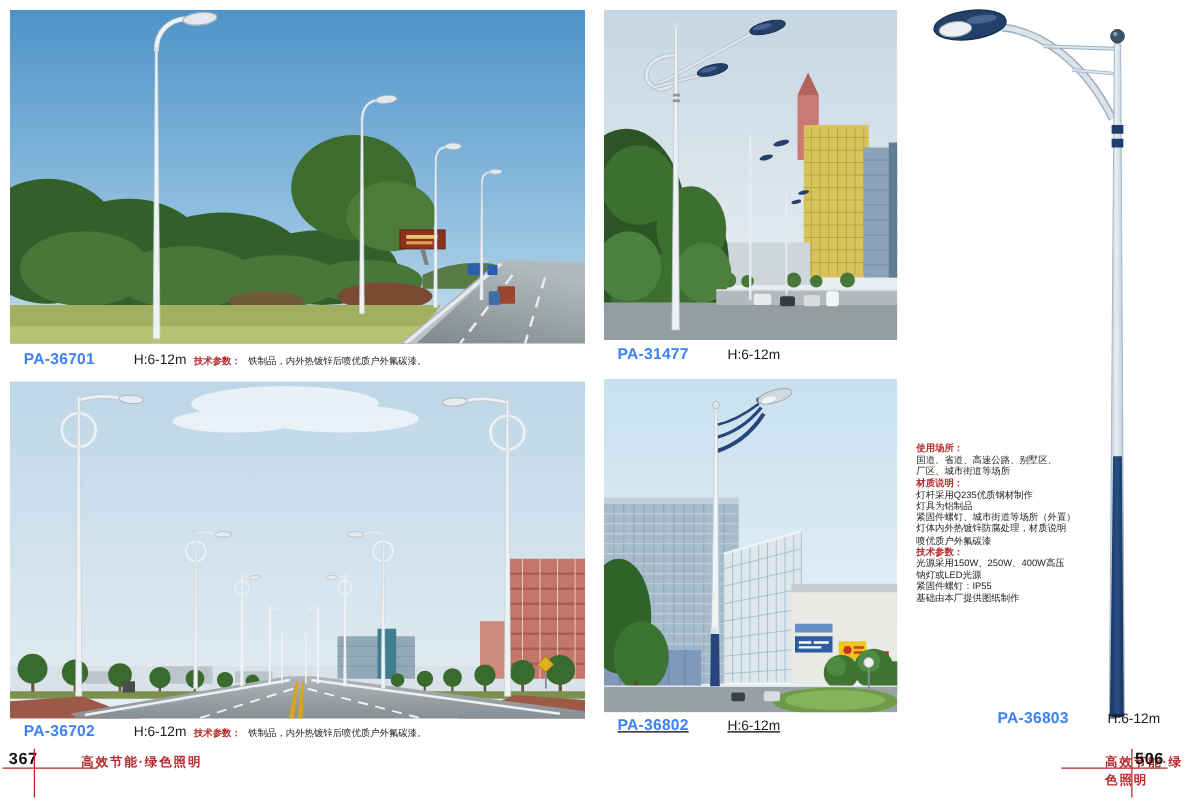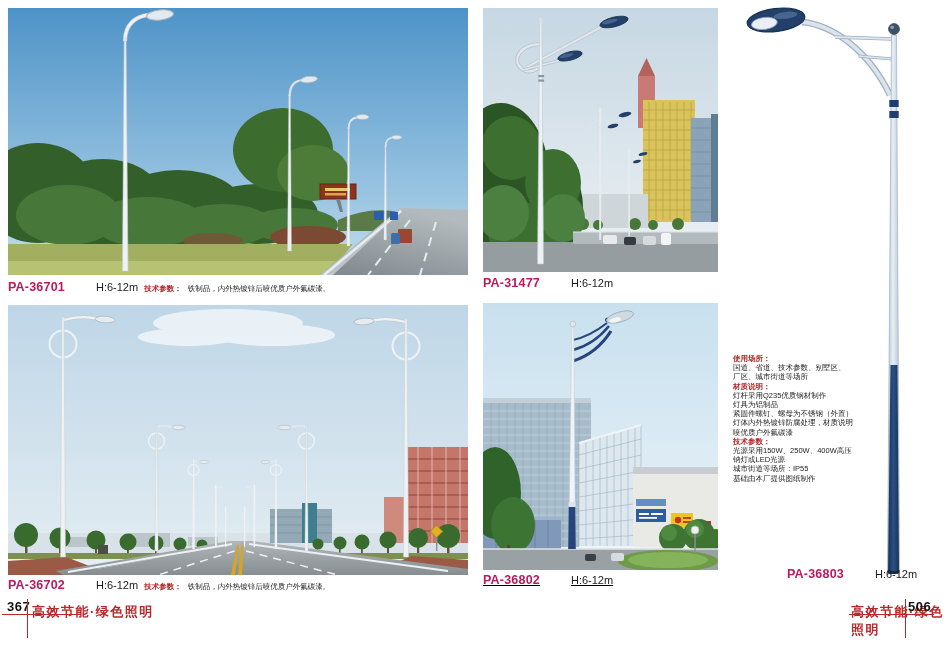--- a/index.html
+++ b/index.html
@@ -1,28 +1,28 @@
 <!DOCTYPE html>
 <html><head>
 <meta charset="utf-8">
 <style>
   html,body{margin:0;padding:0;background:#ffffff;}
   body{font-family:"Liberation Sans","DejaVu Sans",sans-serif;}
   .page{position:relative;width:950px;height:646px;background:#ffffff;overflow:hidden;}
   .photo{position:absolute;overflow:hidden;}
   .photo svg{display:block;width:100%;height:100%;}
   .caption{position:absolute;display:flex;align-items:baseline;gap:6px;white-space:nowrap;}
-  .code{color:#be185d;font-weight:bold;font-size:12.5px;letter-spacing:.2px;}
+  .code{color:#3b82f6;font-weight:bold;font-size:12.5px;letter-spacing:.2px;margin-left:11px;}
   .hval{color:#1a1a1a;font-size:11px;padding-left:25px;}
   .tech-title{color:#b5282b;font-weight:bold;font-size:7.5px;}
   .tech-desc{color:#222;font-size:7.5px;}
   .spec-block{position:absolute;left:733px;top:334px;width:150px;font-size:7.5px;line-height:9.2px;color:#222;margin-top:20px;}
   .spec-title{color:#b5282b;font-weight:bold;}
   .footer-num{position:absolute;font-size:13px;font-weight:bold;color:#111;letter-spacing:.5px;}
-  .footer-slogan{position:absolute;font-size:13px;font-weight:bold;color:#b5282b;letter-spacing:1.5px;}
+  .footer-slogan{position:absolute;font-size:10px;font-weight:bold;color:#b5282b;letter-spacing:1.5px;margin-left:33px;}
   .vline{position:absolute;width:1.3px;background:#b5282b;}
   .hline{position:absolute;height:1.3px;background:#b5282b;}
 </style>
 </head>
 <body>
 
 <div class="page">
 
   <div class="photo" style="left:8px;top:8px;width:460px;height:267px;">
     <svg viewBox="0 0 460 267" preserveAspectRatio="none">
@@ -444,32 +444,32 @@
       <rect x="161.3" y="95" width="9.4" height="7" fill="#1e3f6e"></rect>
       <rect x="161.3" y="106" width="9.4" height="7" fill="#1e3f6e"></rect>
 
       <circle cx="166" cy="24" r="5.4" fill="#3d5468" stroke="#2a3c4e" stroke-width="0.8"></circle>
       <circle cx="164.2" cy="22.2" r="1.7" fill="#8fa2b4"></circle>
     </svg>
   </div>
 
   <div class="spec-block">
     <div class="spec-title">使用场所：</div>
-    <div>国道、省道、技术参数、别墅区、</div>
+    <div>国道、省道、高速公路、别墅区、</div>
     <div>厂区、城市街道等场所</div>
     <div class="spec-title">材质说明：</div>
     <div>灯杆采用Q235优质钢材制作</div>
     <div>灯具为铝制品</div>
-    <div>紧固件螺钉、螺母为不锈钢（外置）</div>
+    <div>紧固件螺钉、城市街道等场所（外置）</div>
     <div>灯体内外热镀锌防腐处理，材质说明</div>
     <div>喷优质户外氟碳漆</div>
     <div class="spec-title">技术参数：</div>
     <div>光源采用150W、250W、400W高压</div>
     <div>钠灯或LED光源</div>
-    <div>城市街道等场所：IP55</div>
+    <div>紧固件螺钉：IP55</div>
     <div>基础由本厂提供图纸制作</div>
   </div>
 
   <div class="caption" style="left:787px;top:567px;">
     <span class="code">PA-36803</span>
     <span class="hval">H:6-12m</span>
   </div>
 
   <span class="footer-num" style="left:7px;top:599px;">367</span>
   <div class="vline" style="left:27px;top:599px;height:39px;"></div>

